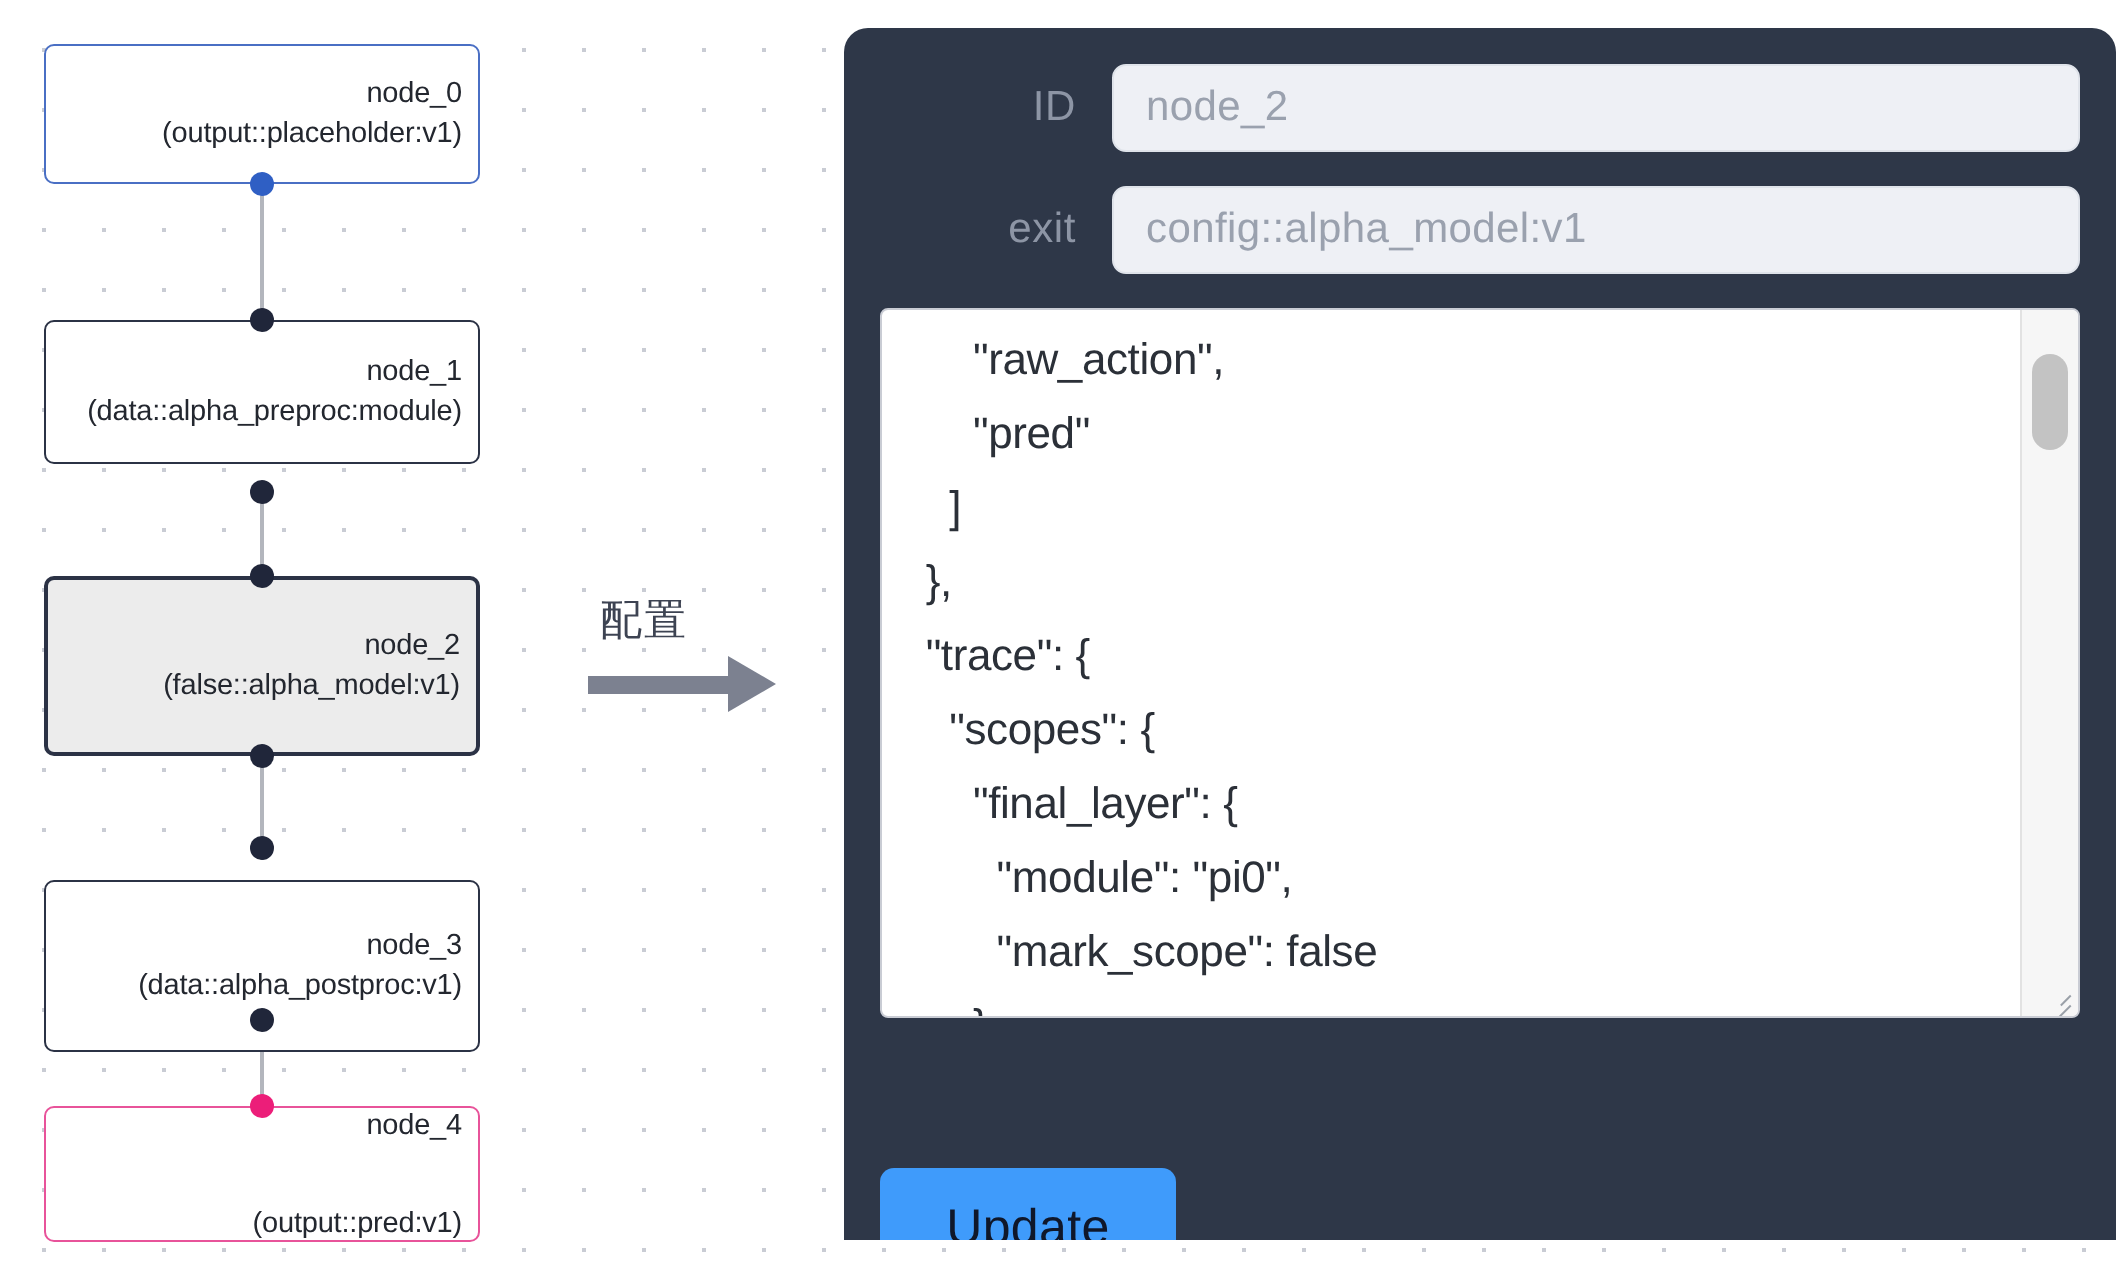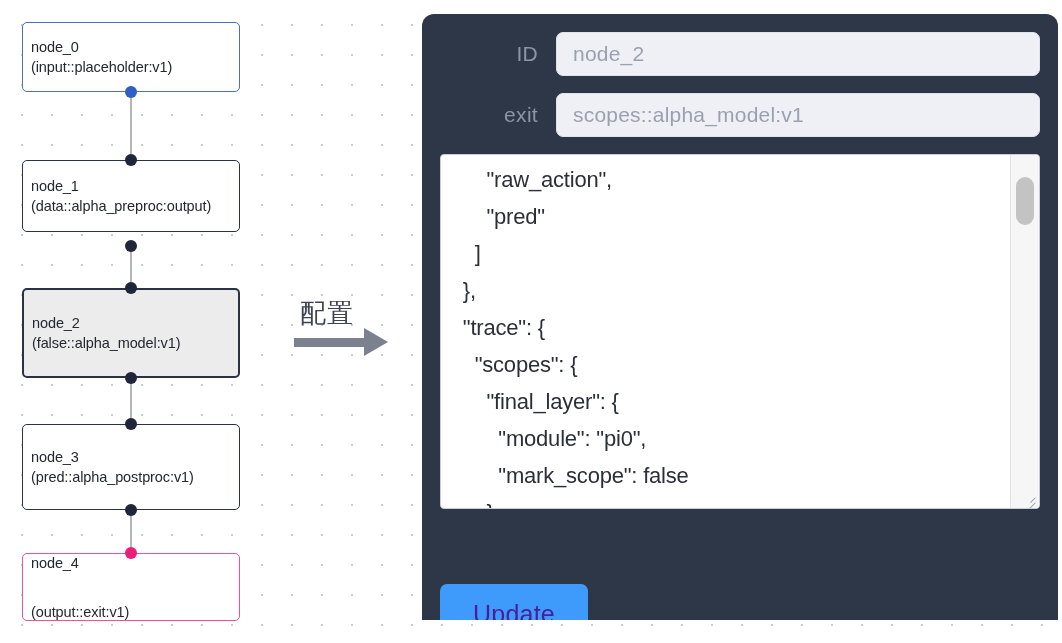--- a/index.html
+++ b/index.html
@@ -38,38 +38,38 @@
     position: absolute;
     left: 22px;
     width: 218px;
     box-sizing: border-box;
     border: 1.6px solid #2b3245;
     border-radius: 5px;
     background: #ffffff;
     color: #23272f;
     font-size: 14.5px;
     line-height: 20px;
-    text-align: left;
+    text-align: right;
     display: flex;
     flex-direction: column;
     align-items: center;
     justify-content: center;
     padding: 2px 8px;
     letter-spacing: -0.1px;
   }
   .node .ln { display: block; width: 100%; word-break: break-all; }
   .node.selected { background: #ececec; border-width: 2px; }
   .node.start  { border-color: #4a6fc4; }
   .node.end    { border-color: #e8539a; }
 
   
   #node-0 { top: 22px;  height: 70px; }
   #node-1 { top: 160px; height: 72px; }
   #node-2 { top: 288px; height: 90px; }
-  #node-3 { top: 424px; height: 86px; }
+  #node-3 { top: 440px; height: 86px; }
   #node-4 { top: 553px; height: 68px; gap: 29px; }
 
   
   .port {
     position: absolute;
     left: 125px;
     width: 12px; height: 12px;
     border-radius: 50%;
     background: #20263a;
   }
@@ -89,21 +89,21 @@
     position: absolute;
     left: 292px;
     top: 296px;
     width: 106px;
     height: 72px;
   }
   #arrow-label {
     position: absolute;
     left: 8px;
     top: 0px;
-    font-size: 26px;
+    font-size: 21px;
     color: #3d4352;
     letter-spacing: 1px;
     font-family: Liberation Mono, monospace;
   }
   #arrow-shaft {
     position: absolute;
     left: 2px;
     top: 42px;
     width: 72px;
     height: 9px;
@@ -231,21 +231,21 @@
 
   #update-button {
     position: absolute;
     left: 18px;
     top: 570px;
     width: 148px;
     height: 50px;
     background: #3f9bfb;
     border: none;
     border-radius: 7px;
-    color: #4c1d95;
+    color: #0f172a;
     font-size: 25px;
     font-family: "Liberation Sans", sans-serif;
     letter-spacing: 0.2px;
     cursor: pointer;
     padding: 16px;
   }
 </style>
 </head>
 <body>
 
@@ -253,41 +253,41 @@
 
   <div id="graph">
 
     <div class="edge" style="top:92px;height:74px;"></div>
     <div class="edge" style="top:246px;height:48px;"></div>
     <div class="edge" style="top:378px;height:52px;"></div>
     <div class="edge" style="top:510px;height:49px;"></div>
 
     <div class="node start" id="node-0">
       <span class="ln">node_0</span>
-      <span class="ln">(input::placeholder:v1)</span>
+      <span class="ln">(output::placeholder:v1)</span>
     </div>
 
     <div class="node" id="node-1">
       <span class="ln">node_1</span>
-      <span class="ln">(data::alpha_preproc:output)</span>
+      <span class="ln">(data::alpha_preproc:module)</span>
     </div>
 
     <div class="node selected" id="node-2">
       <span class="ln">node_2</span>
       <span class="ln">(false::alpha_model:v1)</span>
     </div>
 
     <div class="node" id="node-3">
       <span class="ln">node_3</span>
-      <span class="ln">(pred::alpha_postproc:v1)</span>
+      <span class="ln">(data::alpha_postproc:v1)</span>
     </div>
 
     <div class="node end" id="node-4">
       <span class="ln">node_4</span>
-      <span class="ln">(output::exit:v1)</span>
+      <span class="ln">(output::pred:v1)</span>
     </div>
 
     <div class="port blue" style="top:86px;"></div>
     <div class="port" style="top:154px;"></div>
     <div class="port" style="top:240px;"></div>
     <div class="port" style="top:282px;"></div>
     <div class="port" style="top:372px;"></div>
     <div class="port" style="top:418px;"></div>
     <div class="port" style="top:504px;"></div>
     <div class="port pink" style="top:547px;"></div>
@@ -301,21 +301,21 @@
 
   <div id="panel">
 
     <div class="field-row">
       <div class="field-label">ID</div>
       <div class="field-input">node_2</div>
     </div>
 
     <div class="field-row">
       <div class="field-label">exit</div>
-      <div class="field-input">scopes::alpha_model:v1</div>
+      <div class="field-input">config::alpha_model:v1</div>
     </div>
 
     <div class="field-row config-row">
       <div id="config-box">
         <pre id="config-text">      "raw_action",
       "pred"
     ]
   },
   "trace": {
     "scopes": {

